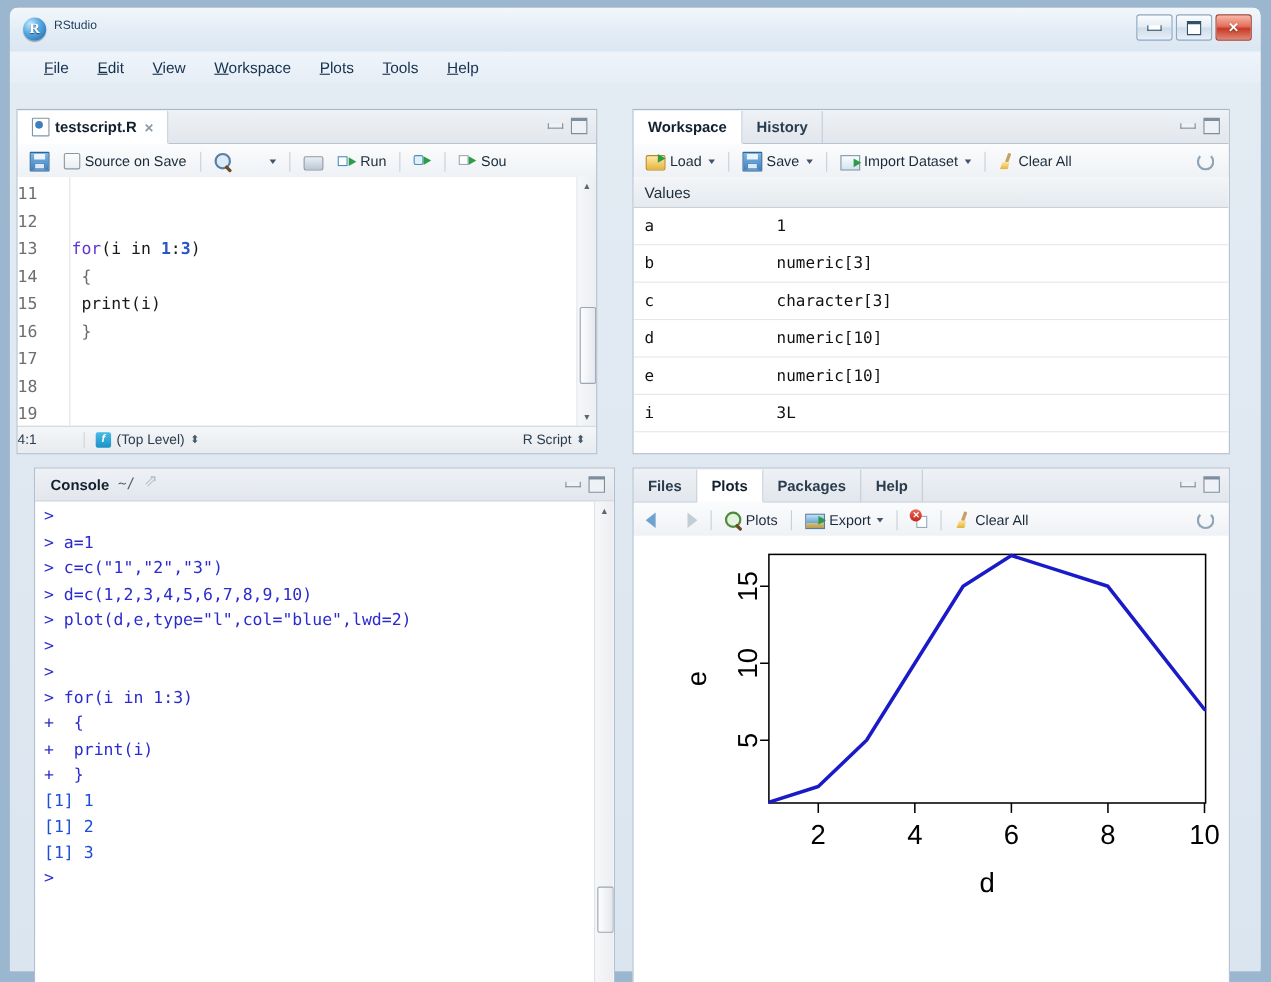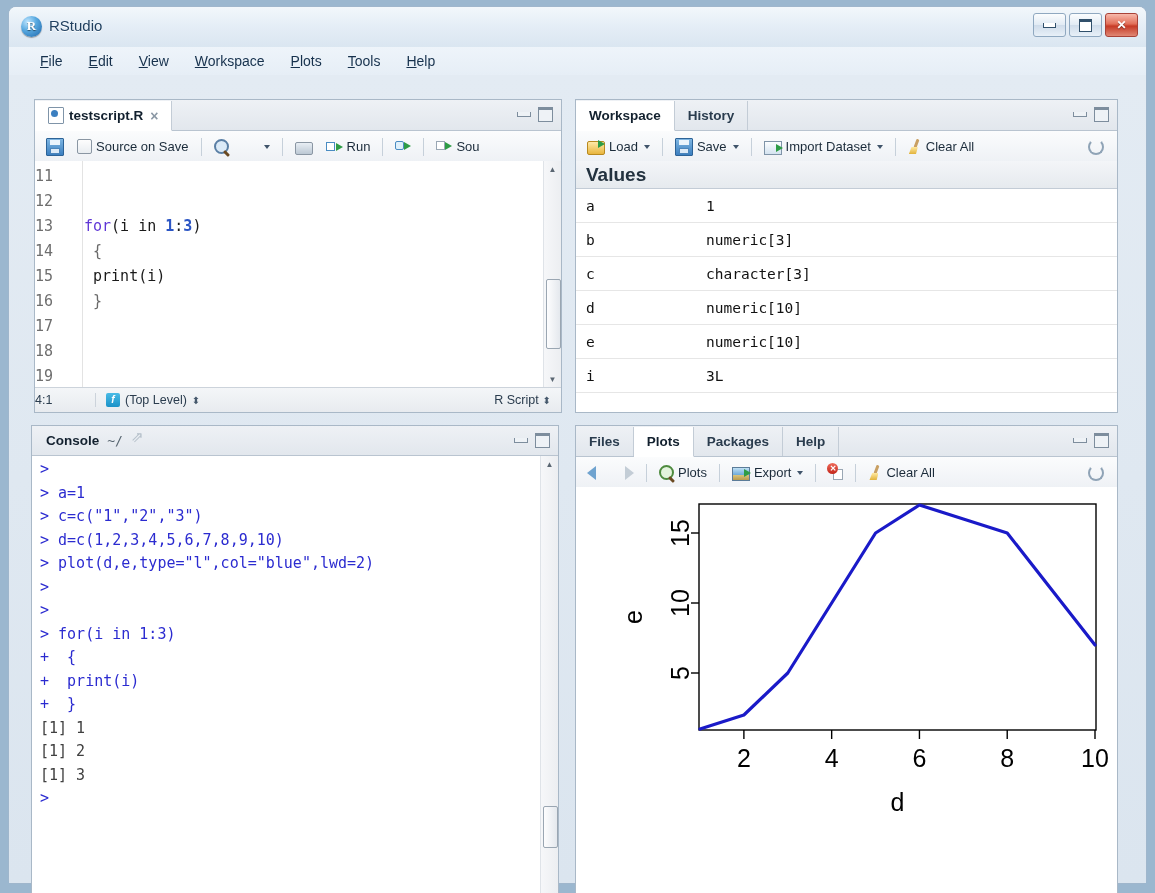--- a/index.html
+++ b/index.html
@@ -29,21 +29,21 @@
     background:radial-gradient(circle at 32% 28%,#bfe6ff 0%,#58a9e0 42%,#1b63a8 100%);
     box-shadow:0 1px 1px rgba(0,0,0,.35);
   }
   .app-logo::after{
     content:"R";position:absolute;left:0;right:0;top:2px;
     text-align:center;font-size:13px;font-weight:bold;color:#fff;
     font-family:"Liberation Serif",serif;
     text-shadow:0 1px 1px rgba(0,0,0,.5);
   }
   .app-title{
-    position:absolute;left:40px;top:10px;font-size:15px;color:#204060;
+    position:absolute;left:40px;top:10px;font-size:11px;color:#204060;
     text-shadow:0 1px 0 #fff;
   }
   .wbtns{position:absolute;right:8px;top:6px;display:flex;gap:3px;}
   .wbtn{
     width:31px;height:22px;border:1px solid #8fa8c0;border-radius:3px;
     background:linear-gradient(180deg,#fbfdfe 0%,#e2ebf4 48%,#cfdcea 52%,#e8f0f8 100%);
     position:relative;cursor:pointer;
   }
   .wbtn.close{
     border-color:#a84238;
@@ -131,21 +131,21 @@
   .ico-remove::before{content:"";position:absolute;right:0;bottom:0;width:10px;height:11px;border:1px solid #9aa7b4;background:#fff;box-sizing:border-box;}
   .ico-remove::after{content:"✕";position:absolute;left:-1px;top:-2px;width:11px;height:11px;border-radius:50%;background:linear-gradient(180deg,#ef6a5a,#c3261a);color:#fff;font-size:8px;line-height:11px;text-align:center;font-weight:bold;}
   .ico-arrow-l,.ico-arrow-r{width:17px;height:15px;}
   .ico-arrow-l::after{content:"";position:absolute;left:0;top:1px;width:0;height:0;border-right:9px solid #6fa3cf;border-top:7px solid transparent;border-bottom:7px solid transparent;}
   .ico-arrow-r::after{content:"";position:absolute;right:0;top:1px;width:0;height:0;border-left:9px solid #c3cdd6;border-top:7px solid transparent;border-bottom:7px solid transparent;}
   .caret{width:0;height:0;border-left:3.5px solid transparent;border-right:3.5px solid transparent;border-top:4px solid #40546a;margin-left:2px;}
   .ico-tabfile{width:14px;height:15px;background:#fff;border:1px solid #7f94a8;border-radius:1px;position:relative;}
   .ico-tabfile::after{content:"";position:absolute;left:2px;top:2px;width:7px;height:7px;border-radius:50%;background:#3b7fc0;}
   .tab-close{font-size:14px;color:#8b98a5;margin-left:2px;cursor:pointer;}
   
-  #editor-pane{left:25px;top:24px;width:528px;height:314px;}
+  #editor-pane{left:6px;top:24px;width:528px;height:314px;}
   .editor-body{position:absolute;left:0;right:0;top:61px;bottom:25px;background:#fff;overflow:hidden;}
   .gutter{
     position:absolute;left:0;top:0;bottom:0;width:48px;
     background:#fff;border-right:1px solid #e3e3e3;
     text-align:left;padding-top:3px;box-sizing:border-box;
   }
   .gutter div{
     font-family:"DejaVu Sans Mono",monospace;font-size:15px;line-height:25px;
     color:#6e6e6e;padding-right:7px;
   }
@@ -176,21 +176,21 @@
   .sb-scope{display:flex;align-items:center;gap:5px;padding-left:10px;flex:1;}
   .sb-fn{width:14px;height:14px;border-radius:2px;background:linear-gradient(180deg,#49bbe6,#1b92c8);color:#fff;font-size:10px;font-style:italic;text-align:center;line-height:14px;font-weight:bold;}
   .updown{display:inline-block;font-size:10px;color:#45586c;}
   .sb-type{padding-right:10px;display:flex;align-items:center;gap:4px;}
   
   #workspace-pane{left:566px;top:24px;width:543px;height:314px;}
   .ws-table{position:absolute;left:0;right:0;top:61px;bottom:0;overflow:hidden;background:#fff;}
   .ws-head{
     height:27px;background:linear-gradient(180deg,#f3f5f8 0%,#e6eaee 100%);
     border-bottom:1px solid #c3ccd6;display:flex;align-items:center;
-    padding-left:10px;font-size:19px;font-weight:bold;color:#23323f;
+    padding-left:10px;font-size:14px;font-weight:normal;color:#23323f;
   }
   .ws-row{
     height:33px;border-bottom:1px solid #e6e6e6;display:flex;align-items:center;
     font-family:"DejaVu Sans Mono",monospace;font-size:14.5px;color:#111;
   }
   .ws-name{width:130px;padding-left:10px;box-sizing:border-box;}
   
   #console-pane{left:22px;top:350px;width:528px;height:502px;}
   .console-head{
     height:29px;background:linear-gradient(180deg,#eef1f5 0%,#e2e7ed 100%);
@@ -200,21 +200,21 @@
   .console-title{font-size:13.5px;font-weight:bold;color:#12202e;}
   .console-path{font-size:13px;color:#56646f;font-family:"DejaVu Sans Mono",monospace;}
   .ico-share{width:16px;height:13px;position:relative;}
   .ico-share::after{content:"⇗";font-size:15px;color:#b5c0ca;position:absolute;left:0;top:-6px;}
   .console-body{
     position:absolute;left:0;right:0;top:30px;bottom:0;background:#fff;
     padding:2px 0 0 8px;overflow:hidden;
   }
   .cline{
     font-family:"DejaVu Sans Mono",monospace;font-size:15px;line-height:23.5px;
-    white-space:pre;color:#404040;
+    white-space:pre;color:#1d4ed8;
   }
   .cline.inp{color:#2b2bd0;}
   
   #plots-pane{left:566px;top:350px;width:543px;height:502px;}
   .plot-area{position:absolute;left:0;right:0;top:61px;bottom:0;background:#fff;}
   svg{display:block;}
 </style>
 </head>
 <body>
 

